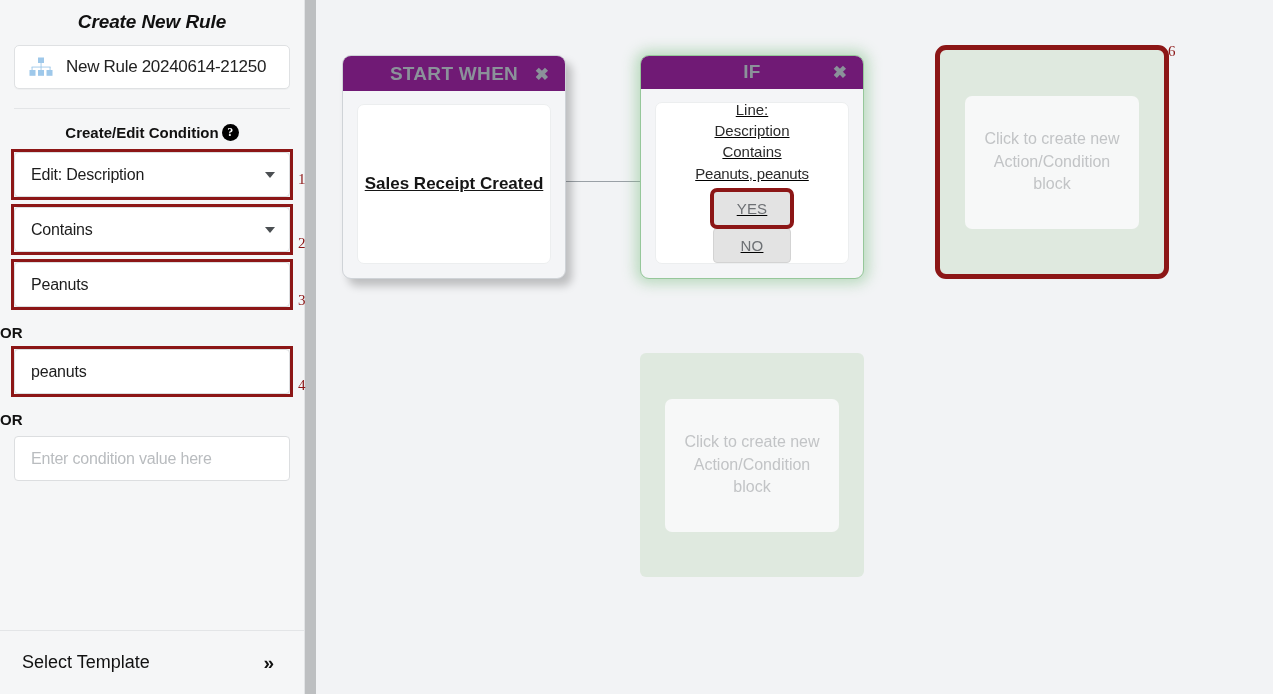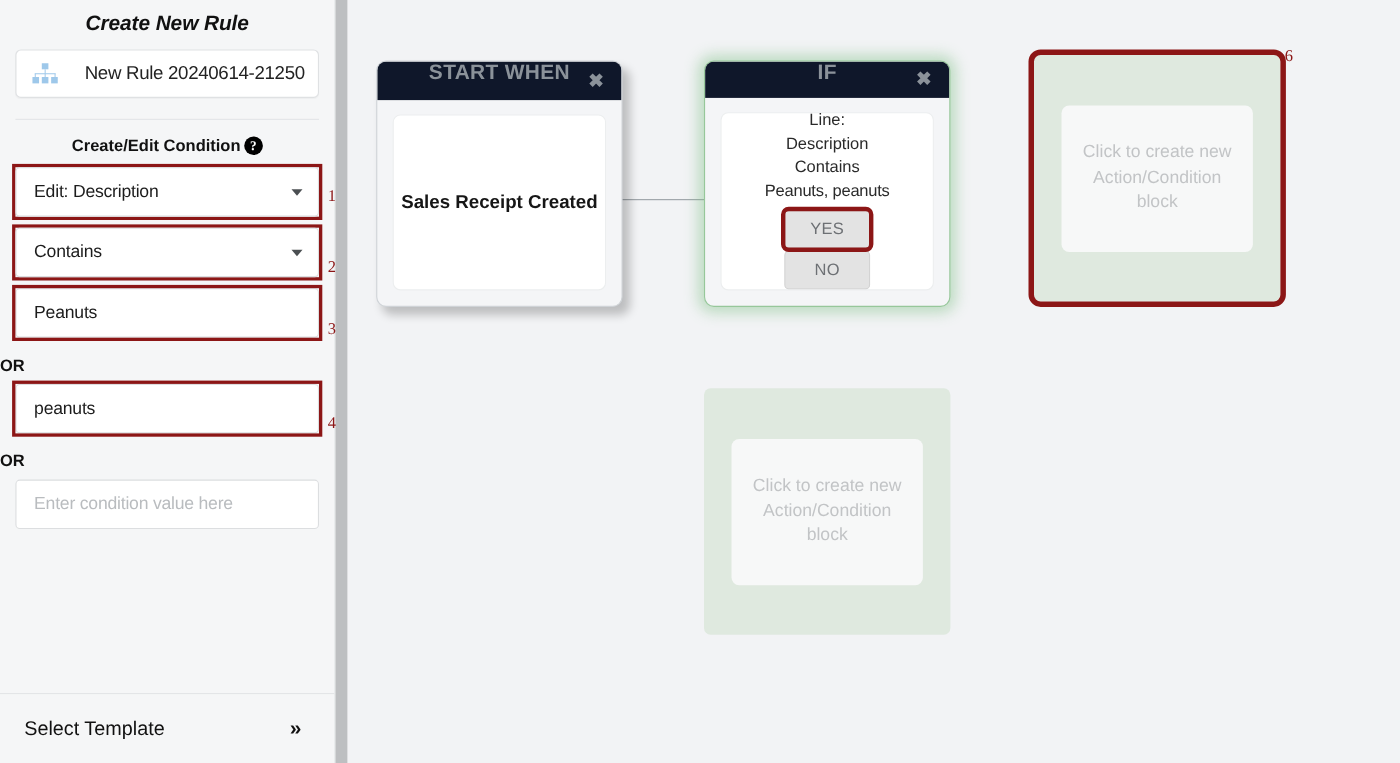--- a/index.html
+++ b/index.html
@@ -35,21 +35,21 @@
     background: #ffffff;
     border: 1px solid #dfe1e3;
     border-radius: 5px;
     display: flex; align-items: center;
     padding-left: 14px;
     box-shadow: 0 1px 1px rgba(0,0,0,0.03);
   }
   .sitemap-icon { width: 24px; height: 20px; flex: 0 0 auto; }
   .rule-name-text {
     font-size: 17px; color: #222;
-    margin-left: 24px; white-space: nowrap;
+    margin-left: 13px; white-space: nowrap;
     letter-spacing: -0.3px;
   }
   .divider {
     margin: 19px 14px 0 14px;
     border-top: 1px solid #e3e5e7;
   }
   .section-title {
     text-align: center;
     font-size: 15px; font-weight: bold; color: #111;
     padding: 15px 0 11px 0;
@@ -148,22 +148,22 @@
     border: 1px solid #cfd3d7;
     box-shadow: 6px 7px 9px rgba(0,0,0,0.22);
   }
   .flow-block.ifblk {
     left: 324px; top: 55px; width: 224px; height: 224px;
     border: 1px solid #96c79a;
     box-shadow: 0 0 13px 5px rgba(125,190,130,0.45);
   }
   .blk-header {
     height: 35px;
-    background: #0f172a;
-    display: flex; justify-content: center;
+    background: #701a75;
+    display: flex; align-items: center; justify-content: center;
     position: relative;
   }
   .blk-title {
     font-size: 19px; font-weight: bold; color: #8b929a;
     letter-spacing: 0.3px;
   }
   .blk-close {
     position: absolute; right: 16px; top: 50%;
     transform: translateY(-50%);
     font-size: 17px; color: #8b929a; font-weight: bold;
@@ -176,20 +176,21 @@
     display: flex;
   }
   .inner-card {
     flex: 1 1 auto;
     background: #ffffff;
     border: 1px solid #eceeef;
     border-radius: 7px;
     display: flex; flex-direction: column;
     align-items: center; justify-content: center;
     text-align: center;
+    text-decoration: underline;
   }
   .inner-card.start-card {
     font-size: 17px; font-weight: bold; color: #161616;
     line-height: 1.33;
   }
   .if-text {
     font-size: 15px; color: #2a2a2a; line-height: 1.42;
     margin-top: -4px;
   }
   .if-text .wide { letter-spacing: -0.2px; }

